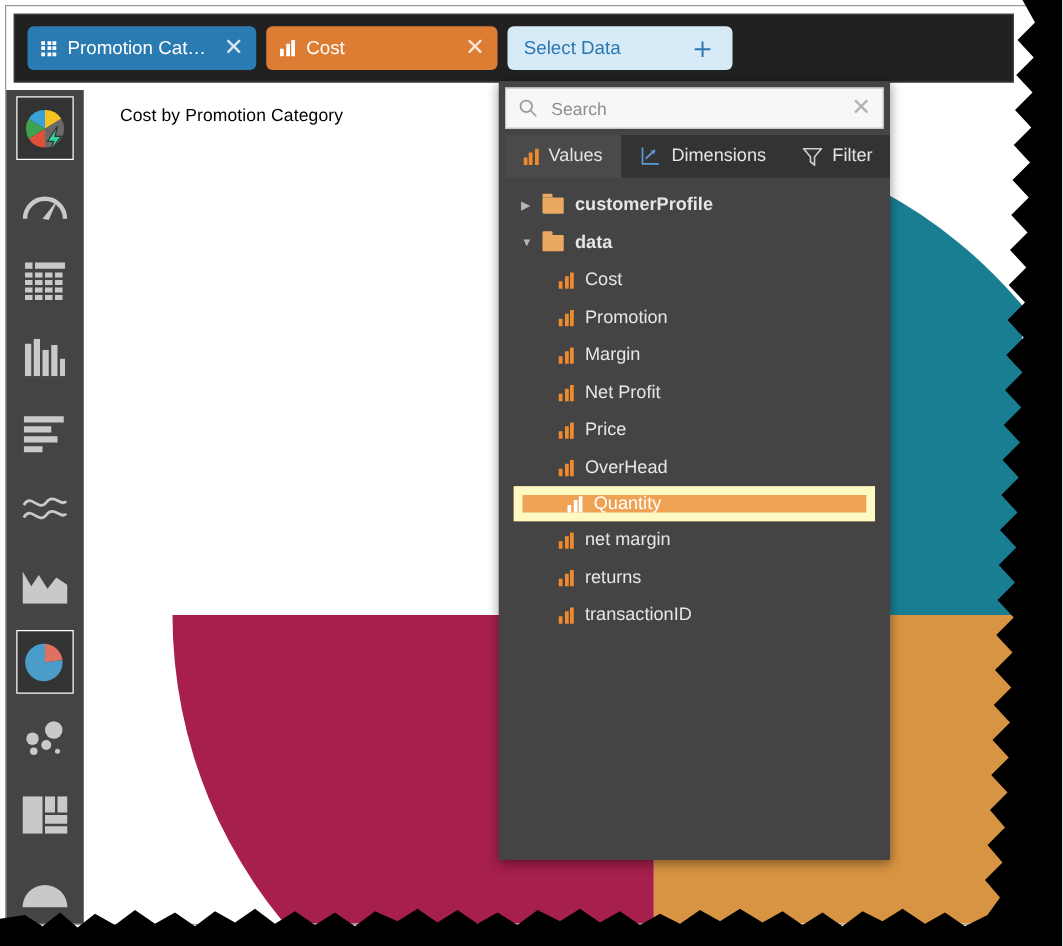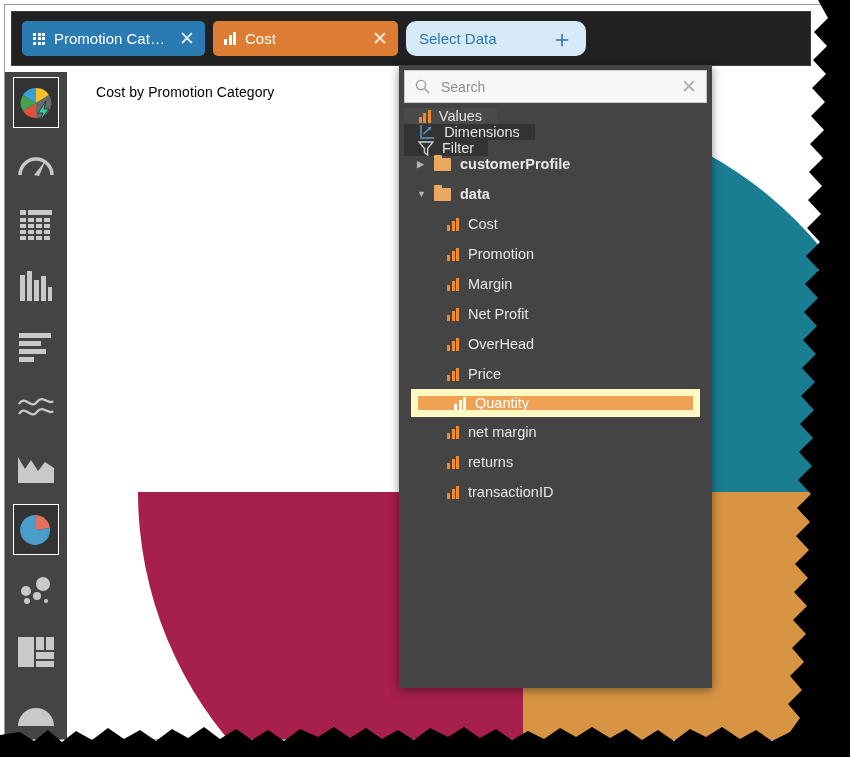--- a/index.html
+++ b/index.html
@@ -58,21 +58,20 @@
     font-size: 15px;
     white-space: nowrap;
     user-select: none;
   }
   .chip-dim { background: #2b7bb3; color: #ffffff; width: 183px; }
   .chip-val { background: #dd7d33; color: #ffffff; width: 185px; }
   .chip-add {
     background: #d7eaf7; color: #2c77b0;
     width: 180px; justify-content: space-between;
     padding: 0 12px 0 13px;
-    border-radius: 10px;
   }
   .chip-label {
     flex: 1;
     overflow: hidden;
     text-overflow: ellipsis;
     margin-left: 9px;
   }
   .chip-add .chip-label { margin-left: 0; }
   .chip-x {
     font-size: 19px; line-height: 1;
@@ -180,21 +179,20 @@
   .search-clear {
     color: #b0b0b0; font-size: 19px; line-height: 1;
     cursor: pointer; font-weight: 300;
   }
 
   .tabs {
     position: absolute;
     left: 5px; top: 43px;
     width: 308px; height: 20px;
     display: flex;
-    flex-direction: column;
   }
   .tab {
     display: flex; align-items: center; justify-content: center;
     gap: 8px;
     height: 34px;
     font-size: 14.5px;
     color: #e4e4e4;
     background: #333333;
     cursor: pointer;
     user-select: none;
@@ -527,30 +525,30 @@
           </span>
         <span>Net Profit</span>
       </div>
 
       <div class="tree-row leaf">
         <span class="ico-bars orange leaf-ico">
             <i></i>
             <i></i>
             <i></i>
           </span>
+        <span>Price</span>
+      </div>
+
+      <div class="tree-row leaf">
+        <span class="ico-bars orange leaf-ico">
+            <i></i>
+            <i></i>
+            <i></i>
+          </span>
         <span>OverHead</span>
-      </div>
-
-      <div class="tree-row leaf">
-        <span class="ico-bars orange leaf-ico">
-            <i></i>
-            <i></i>
-            <i></i>
-          </span>
-        <span>Price</span>
       </div>
 
       <div class="tree-row leaf selected">
         <span class="ico-bars leaf-ico">
             <i></i>
             <i></i>
             <i></i>
           </span>
         <span>Quantity</span>
       </div>

